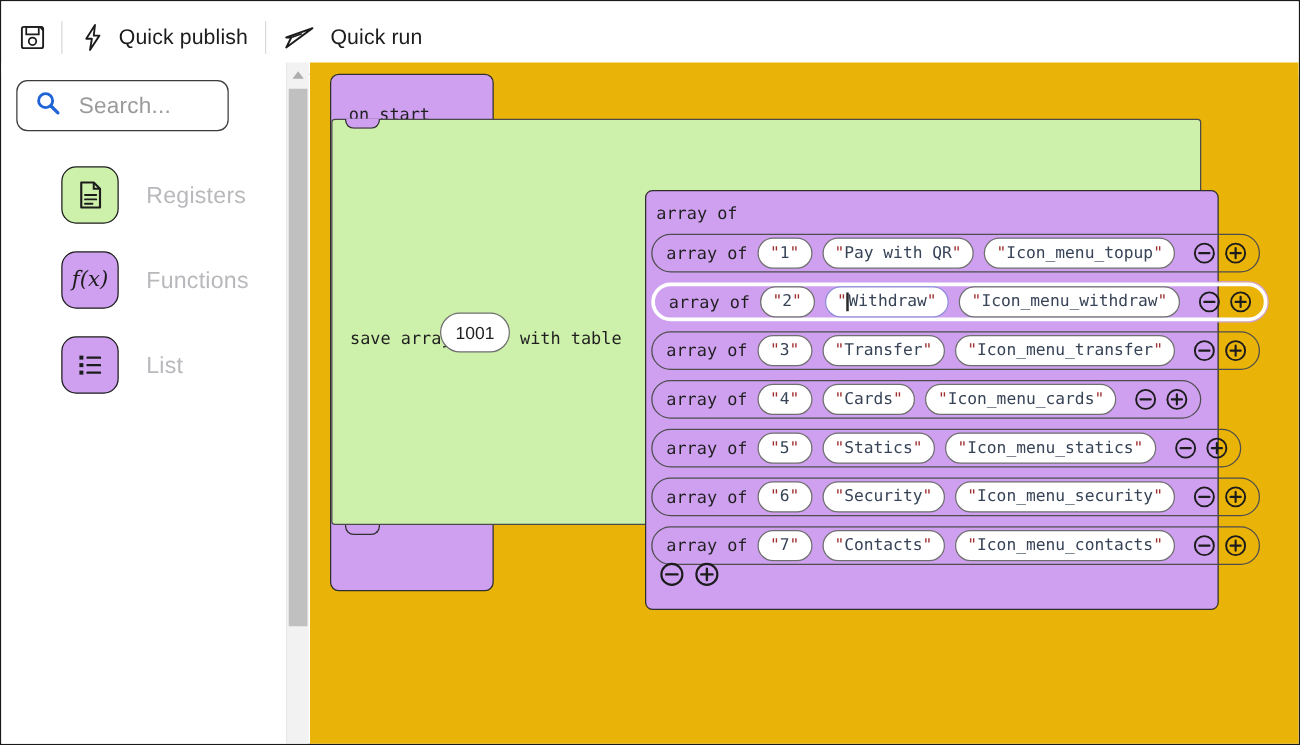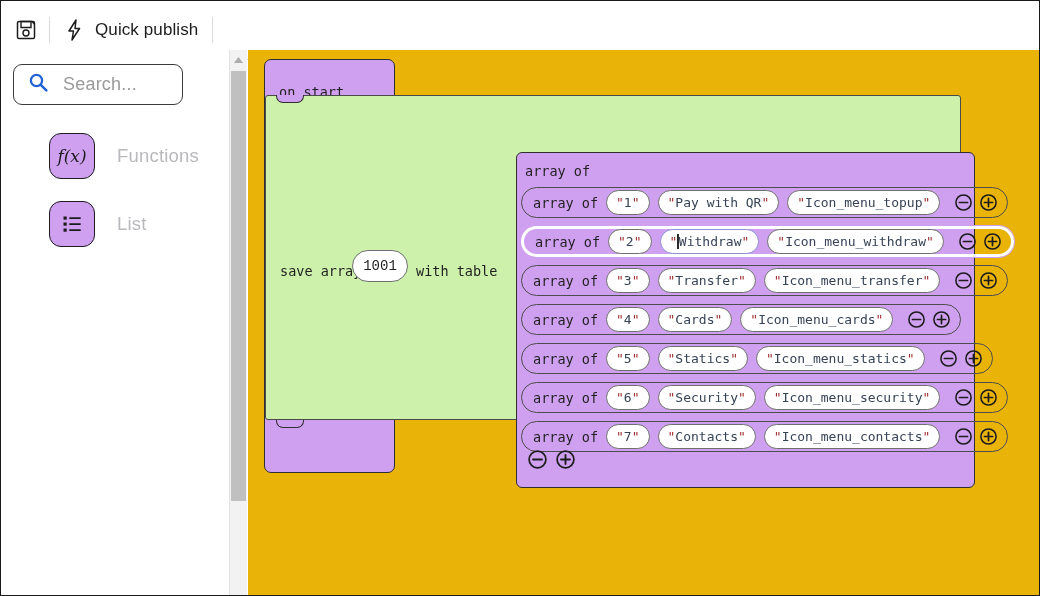--- a/index.html
+++ b/index.html
@@ -173,21 +173,21 @@
   }
   #sa-label1 { left: 14px; top: 167px; }
   #sa-label2 { left: 150px; top: 167px; }
   #sa-num {
     position: absolute; left: 86px; top: 154px;
     width: 56px; height: 32px;
     background: #ffffff;
     border: 1.4px solid #6f6f6f;
     border-radius: 16px;
     display: flex; align-items: center; justify-content: center;
-    font-family: Liberation Mono, monospace;
+    font-family: Liberation Sans, sans-serif;
     font-size: 14px;
     color: #1f1f1f;
     cursor: text;
   }
 
   
   #arraybox {
     position: absolute; left: 250px; top: 56px;
     width: 459px; height: 336px;
     background: #cfa0f0;
@@ -274,36 +274,55 @@
     <div class="tb-sep"></div>
     <div class="tb-item">
       <span class="tb-icon">
         <svg width="20" height="24" viewBox="0 0 20 24">
           <path d="M12 2 L5 13 h4.5 L8 22 L15.5 10.5 H11 Z" fill="none" stroke="#1c1c1c" stroke-width="1.5" stroke-linejoin="round"></path>
         </svg>
       </span>
       <span class="tb-label">Quick publish</span>
     </div>
     <div class="tb-sep"></div>
+    <div class="tb-item">
+      <span class="tb-icon">
+        <svg width="26" height="20" viewBox="0 0 26 20">
+          <path d="M2 10 L23 2.5 L2 18 L6 10 Z" fill="none" stroke="#1c1c1c" stroke-width="1.5" stroke-linejoin="round"></path>
+          <path d="M6 10 L14.5 7" fill="none" stroke="#1c1c1c" stroke-width="1.3"></path>
+        </svg>
+      </span>
+      <span class="tb-label">Quick run</span>
+    </div>
   </div>
 
   <div id="sidebar">
 
     <div id="search-box">
       <span>
         <svg width="21" height="21" viewBox="0 0 21 21">
           <circle cx="8.5" cy="8.5" r="5.6" fill="none" stroke="#1f63d6" stroke-width="2.3"></circle>
           <path d="M12.8 12.8 L18.3 18.3" stroke="#1f63d6" stroke-width="2.6" stroke-linecap="round"></path>
         </svg>
       </span>
       <span id="search-text">Search...</span>
     </div>
 
     <div id="palette">
 
+      <div class="pal-item">
+        <span class="pal-icon" style="background:#cdf0ab;">
+          <svg width="26" height="26" viewBox="0 0 26 26">
+            <path d="M6 3 h10 l5 5 v15 h-15 z" fill="none" stroke="#1c1c1c" stroke-width="1.7" stroke-linejoin="round"></path>
+            <path d="M16 3 v5 h5" fill="none" stroke="#1c1c1c" stroke-width="1.6"></path>
+            <path d="M9 13 h9 M9 16.5 h9 M9 20 h6" stroke="#1c1c1c" stroke-width="1.5" stroke-linecap="round"></path>
+          </svg>
+        </span>
+        <span class="pal-label">Registers</span>
+      </div>
 
 
 
 
       <div class="pal-item">
         <span class="pal-icon" style="background:#cfa0f0;">
           <span style="font-family:'DejaVu Serif', serif; font-size:17px; font-style:italic; color:#1c1c1c;">f(x)</span>
         </span>
         <span class="pal-label">Functions</span>
       </div>

